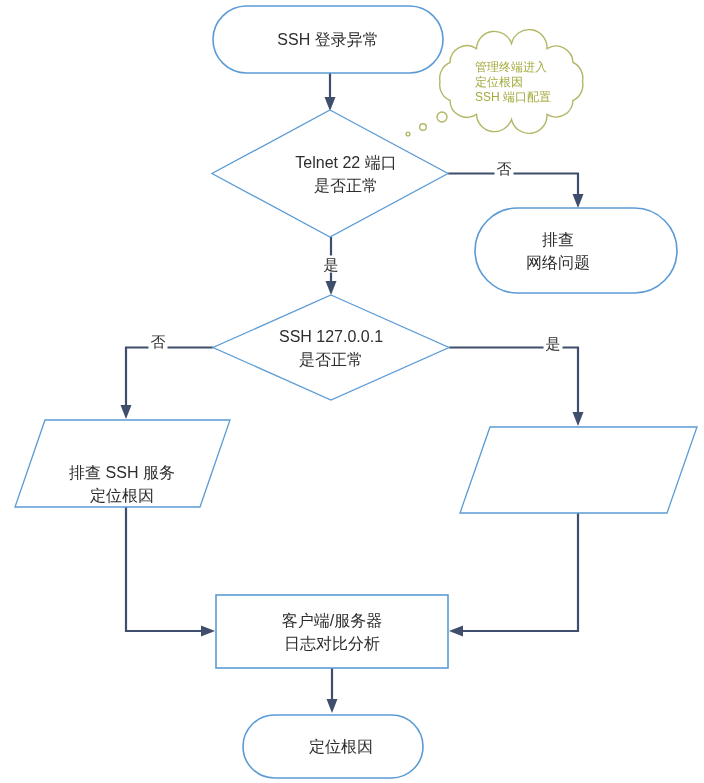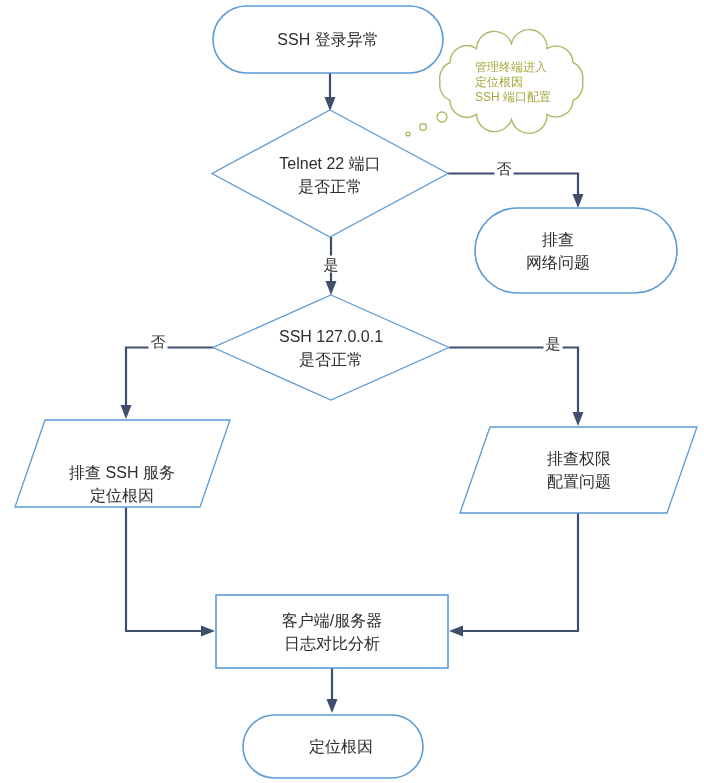--- a/index.html
+++ b/index.html
@@ -128,44 +128,40 @@
     <polygon class="shape thin" points="45,420 230,420 200,507 15,507"></polygon>
     <polygon class="shape thin" points="490,427 697,427 667,513 460,513"></polygon>
     <rect class="shape" x="216" y="595" width="232" height="73"></rect>
     <rect class="shape" x="243" y="715" width="180" height="63" rx="31.5" ry="31.5"></rect>
   </svg>
 
   <div class="node-label" style="left:213px; top:6px; width:230px; height:67px;">
     <div>SSH 登录异常</div>
   </div>
 
-  <div class="node-label" style="left:230px; top:150px; width:200px; height:48px;justify-content:flex-end;">
+  <div class="node-label" style="left:246px; top:150px; width:200px; height:48px;">
     <div>Telnet 22 端口</div>
     <div>是否正常</div>
   </div>
 
   <div class="node-label" style="left:457px; top:208px; width:202px; height:85px;">
     <div>排查</div>
     <div>网络问题</div>
   </div>
 
   <div class="node-label" style="left:231px; top:324px; width:200px; height:48px;">
     <div>SSH 127.0.0.1</div>
     <div>是否正常</div>
   </div>
 
   <div class="node-label" style="left:22px; top:420px; width:200px; height:87px;justify-content:flex-end;">
     <div>排查 SSH 服务</div>
     <div>定位根因</div>
   </div>
 
-  <div class="node-label" style="left:470px; top:427px; width:218px; height:86px;">
-    <div>排查权限</div>
-    <div>配置问题</div>
-  </div>
 
   <div class="node-label" style="left:216px; top:595px; width:232px; height:73px;border-radius:7px;">
     <div>客户端/服务器</div>
     <div>日志对比分析</div>
   </div>
 
   <div class="node-label" style="left:251px; top:715px; width:180px; height:63px;">
     <div>定位根因</div>
   </div>
 

